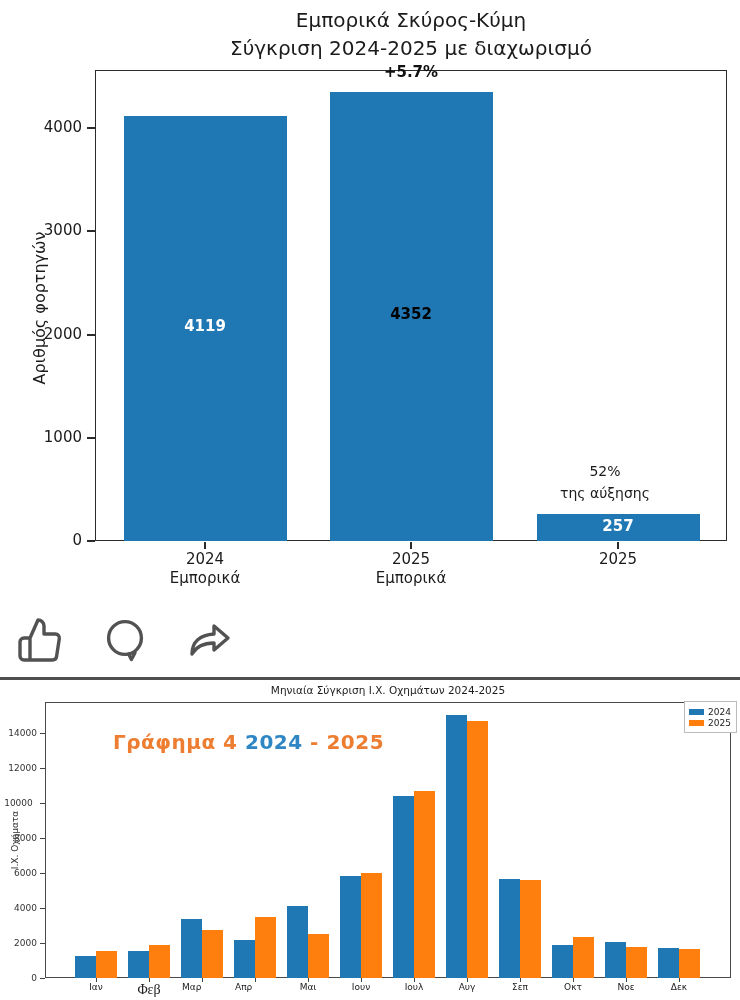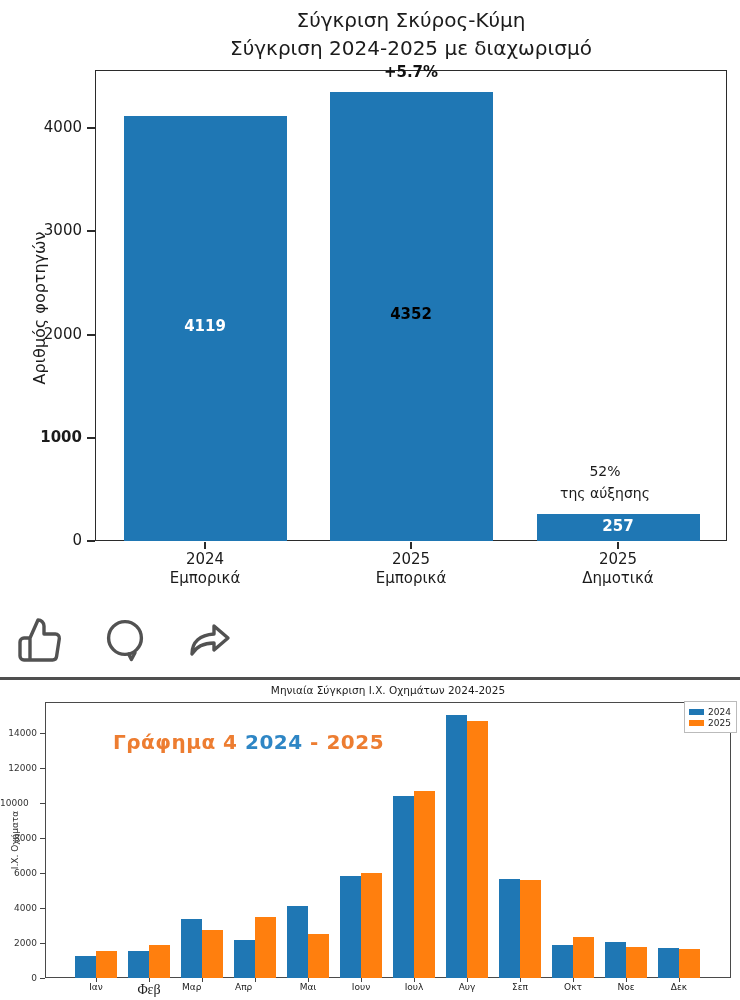--- a/index.html
+++ b/index.html
@@ -24,21 +24,21 @@
   .ylab2{left:-45px;top:834px;width:122px;height:12px;text-align:center;font-size:9px;color:#333;transform:rotate(-90deg);}
   .gr4{left:113px;top:730px;font-size:20px;font-weight:bold;letter-spacing:.5px;white-space:nowrap;}
 </style>
 </head>
 <body>
 
 <div class="page">
 
   <section>
     <div class="abs fig1-title">
-      <div>Σύγκριση Σκύρος-Κύμη</div>
+      <div>Εμπορικά Σκύρος-Κύμη</div>
       <div>Σύγκριση 2024-2025 με διαχωρισμό</div>
     </div>
     <div class="abs axes1"></div>
     <div class="abs ylab1">Αριθμός φορτηγών</div>
     <div class="abs ann-pct">+5.7%</div>
     <div class="abs ann-52">
       <div>52%</div>
       <div>της αύξησης</div>
     </div>
   </section>
@@ -68,21 +68,21 @@
     <div class="abs fig2-title">Μηνιαία Σύγκριση Ι.Χ. Οχημάτων 2024-2025</div>
     <div class="abs axes2"></div>
     <div class="abs ylab2">Ι.Χ. Οχήματα</div>
     <div class="abs gr4" id="gr4"><span style="color: rgb(237, 125, 49);">Γράφημα 4 </span><span style="color: rgb(46, 134, 197);">2024</span><span style="color: rgb(237, 125, 49);"> - 2025</span></div>
   </section>
 
   <div class="abs" id="layer" style="left:0;top:0;width:740px;height:1000px;pointer-events:none;">
       <div style="position: absolute; left: 87px; top: 540px; width: 8px; height: 2px; background: rgb(43, 43, 43);"></div>
       <div style="position: absolute; left: 30px; top: 531px; width: 52px; text-align: right; font-size: 15px; color: rgb(27, 27, 27);">0</div>
       <div style="position: absolute; left: 87px; top: 436.75px; width: 8px; height: 2px; background: rgb(43, 43, 43);"></div>
-      <div style="position: absolute; left: 30px; top: 427.75px; width: 52px; text-align: right; font-size: 15px; color: rgb(27, 27, 27); font-weight: bold;">1000</div>
+      <div style="position: absolute; left: 30px; top: 427.75px; width: 52px; text-align: right; font-size: 15px; color: rgb(27, 27, 27);">1000</div>
       <div style="position: absolute; left: 87px; top: 333.5px; width: 8px; height: 2px; background: rgb(43, 43, 43);"></div>
       <div style="position: absolute; left: 30px; top: 324.5px; width: 52px; text-align: right; font-size: 15px; color: rgb(27, 27, 27);">2000</div>
       <div style="position: absolute; left: 87px; top: 230.25px; width: 8px; height: 2px; background: rgb(43, 43, 43);"></div>
       <div style="position: absolute; left: 30px; top: 221.25px; width: 52px; text-align: right; font-size: 15px; color: rgb(27, 27, 27);">3000</div>
       <div style="position: absolute; left: 87px; top: 127px; width: 8px; height: 2px; background: rgb(43, 43, 43);"></div>
       <div style="position: absolute; left: 30px; top: 118px; width: 52px; text-align: right; font-size: 15px; color: rgb(27, 27, 27);">4000</div>
       <div style="position: absolute; left: 123.5px; top: 115.713px; width: 163px; height: 425.287px; background: rgb(31, 119, 180);"></div>
       <div style="position: absolute; left: 145px; top: 317.357px; width: 120px; text-align: center; font-size: 15px; font-weight: bold; color: rgb(255, 255, 255);">4119</div>
       <div style="position: absolute; left: 204px; top: 542px; width: 2px; height: 7px; background: rgb(43, 43, 43);"></div>
       <div style="position: absolute; left: 125px; top: 550px; width: 160px; text-align: center; font-size: 15px; color: rgb(27, 27, 27); line-height: 19px;">
@@ -94,34 +94,33 @@
       <div style="position: absolute; left: 410px; top: 542px; width: 2px; height: 7px; background: rgb(43, 43, 43);"></div>
       <div style="position: absolute; left: 331px; top: 550px; width: 160px; text-align: center; font-size: 15px; color: rgb(27, 27, 27); line-height: 19px;">
         <div>2025</div>
         <div>Εμπορικά</div>
       </div>
       <div style="position: absolute; left: 536.5px; top: 514.465px; width: 163px; height: 26.5352px; background: rgb(31, 119, 180);"></div>
       <div style="position: absolute; left: 558px; top: 516.732px; width: 120px; text-align: center; font-size: 15px; font-weight: bold; color: rgb(255, 255, 255);">257</div>
       <div style="position: absolute; left: 617px; top: 542px; width: 2px; height: 7px; background: rgb(43, 43, 43);"></div>
       <div style="position: absolute; left: 538px; top: 550px; width: 160px; text-align: center; font-size: 15px; color: rgb(27, 27, 27); line-height: 19px;">
         <div>2025</div>
-        <div>Δημοτικά</div>
       </div>
       <div style="position: absolute; left: 40px; top: 977.5px; width: 5px; height: 1px; background: rgb(68, 68, 68);"></div>
       <div style="position: absolute; left: 0px; top: 973px; width: 37px; text-align: right; font-size: 9px; color: rgb(51, 51, 51);">0</div>
       <div style="position: absolute; left: 40px; top: 942.5px; width: 5px; height: 1px; background: rgb(68, 68, 68);"></div>
       <div style="position: absolute; left: 0px; top: 938px; width: 37px; text-align: right; font-size: 9px; color: rgb(51, 51, 51);">2000</div>
       <div style="position: absolute; left: 40px; top: 907.5px; width: 5px; height: 1px; background: rgb(68, 68, 68);"></div>
       <div style="position: absolute; left: 0px; top: 903px; width: 37px; text-align: right; font-size: 9px; color: rgb(51, 51, 51);">4000</div>
       <div style="position: absolute; left: 40px; top: 872.5px; width: 5px; height: 1px; background: rgb(68, 68, 68);"></div>
       <div style="position: absolute; left: 0px; top: 868px; width: 37px; text-align: right; font-size: 9px; color: rgb(51, 51, 51);">6000</div>
       <div style="position: absolute; left: 40px; top: 837.5px; width: 5px; height: 1px; background: rgb(68, 68, 68);"></div>
       <div style="position: absolute; left: 0px; top: 833px; width: 37px; text-align: right; font-size: 9px; color: rgb(51, 51, 51);">8000</div>
       <div style="position: absolute; left: 40px; top: 802.5px; width: 5px; height: 1px; background: rgb(68, 68, 68);"></div>
-      <div style="position: absolute; left: 0px; top: 798px; width: 37px; text-align: left; font-size: 9px; color: rgb(51, 51, 51);">10000</div>
+      <div style="position: absolute; left: 0px; top: 798px; width: 37px; text-align: center; font-size: 9px; color: rgb(51, 51, 51);">10000</div>
       <div style="position: absolute; left: 40px; top: 767.5px; width: 5px; height: 1px; background: rgb(68, 68, 68);"></div>
       <div style="position: absolute; left: 0px; top: 763px; width: 37px; text-align: right; font-size: 9px; color: rgb(51, 51, 51);">12000</div>
       <div style="position: absolute; left: 40px; top: 732.5px; width: 5px; height: 1px; background: rgb(68, 68, 68);"></div>
       <div style="position: absolute; left: 0px; top: 728px; width: 37px; text-align: right; font-size: 9px; color: rgb(51, 51, 51);">14000</div>
       <div style="position: absolute; left: 96px; top: 978px; width: 1px; height: 4px; background: rgb(68, 68, 68);"></div>
       <div style="position: absolute; left: 76px; top: 982px; width: 40px; text-align: center; font-size: 9px; color: rgb(34, 34, 34);">Ιαν</div>
       <div style="position: absolute; left: 149px; top: 978px; width: 1px; height: 4px; background: rgb(68, 68, 68);"></div>
       <div style="position: absolute; left: 129px; top: 982px; width: 40px; text-align: center; font-size: 14px; color: rgb(34, 34, 34); font-family: Liberation Serif, serif;">Φεβ</div>
       <div style="position: absolute; left: 202px; top: 978px; width: 1px; height: 4px; background: rgb(68, 68, 68);"></div>
       <div style="position: absolute; left: 182px; top: 982px; width: 40px; text-align: left; font-size: 9px; color: rgb(34, 34, 34);">Μαρ</div>

